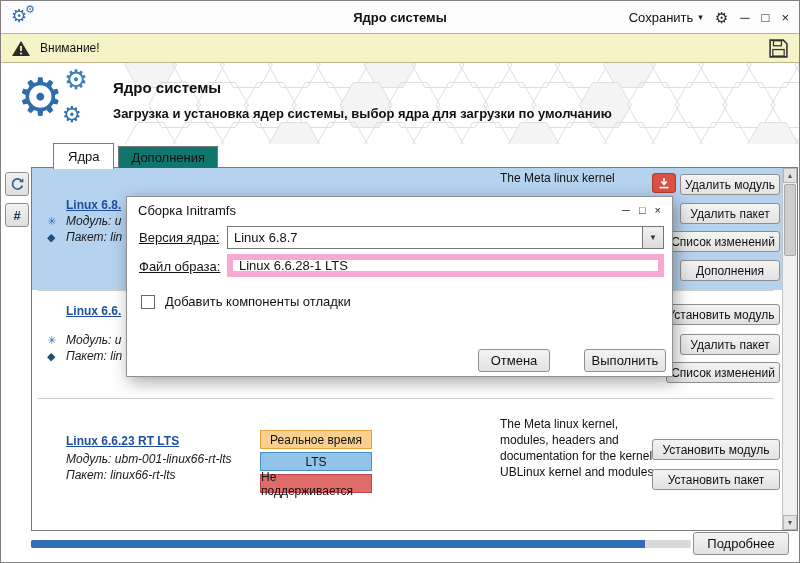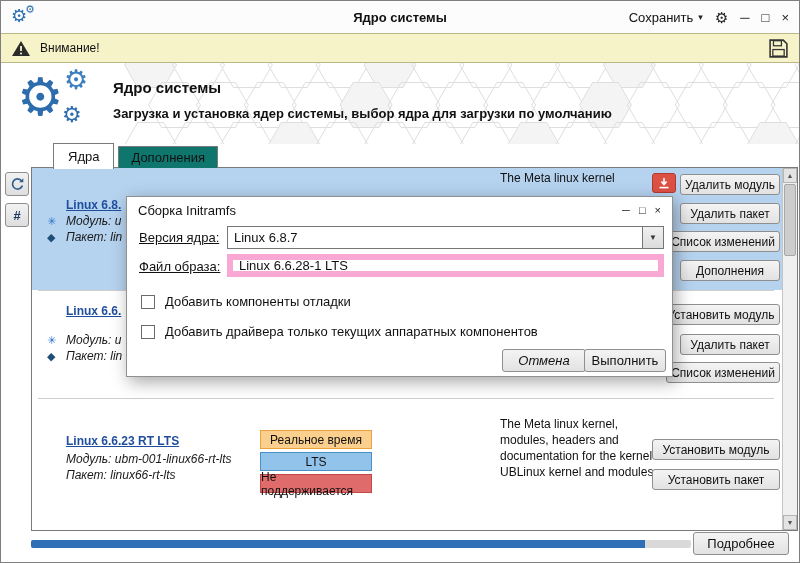--- a/index.html
+++ b/index.html
@@ -73,21 +73,21 @@
   .dlg-controls { margin-left:auto; display:flex; gap:9px; }
   .dlg-controls .winbtn { font-size:11px; }
   .dlg-label { position:absolute; left:12px; font-size:13px; color:#111;text-decoration:underline; }
   .combo { position:absolute; left:100px; top:29px; width:437px; height:23px; border:1px solid #767676; background:#fff; }
   .combo-text { position:absolute; left:6px; top:3px; font-size:13px; color:#111; }
   .combo-arrow { position:absolute; right:0; top:0; width:21px; height:21px; background:linear-gradient(#f0f0f0,#dcdcdc); border-left:1px solid #767676; display:flex; align-items:center; justify-content:center; font-size:8px; color:#333; }
   .dlg-input { position:absolute; left:100px; top:57px; width:437px; height:23px; border:6px solid #f9a8d4; font-size:13px; padding:0 6px; color:#111; background:#fff; }
   .dlg-check { position:absolute; left:14px; display:flex; align-items:center; gap:10px; font-size:13px; color:#111; }
   .cb { width:14px; height:14px; border:1px solid #6a6a6a; background:#fff; flex:none; }
   .dlg-btn { position:absolute; top:152px; height:23px; background:linear-gradient(#f4f4f4,#e2e2e2); border:1px solid #8f8f8f; border-radius:3px; font-size:13px; color:#111; }
-  .btn-cancel { left:375px; width:84px;font-style:italic; }
+  .btn-cancel { left:351px; width:72px; }
   .btn-run { left:457px; width:82px; }
 
   
   .progress { position:absolute; left:30px; top:539px; width:660px; height:8px; background:#d9d9d9; border-radius:2px; overflow:hidden; }
   .progress-fill { height:100%; width:0; background:var(--progress,#2f6fb5); }
   .details-btn { position:absolute; left:692px; top:531px; width:96px; height:23px; background:linear-gradient(#f4f4f4,#e2e2e2); border:1px solid #8f8f8f; border-radius:3px; font-size:13px; color:#111; }
 </style>
 </head>
 <body>
 
@@ -282,21 +282,17 @@
     <div class="combo">
       <span class="combo-text">Linux 6.8.7</span>
       <span class="combo-arrow">▼</span>
     </div>
     <div class="dlg-label" style="top:62px">Файл образа:</div>
     <input class="dlg-input" value="Linux 6.6.28-1 LTS" style="">
     <div class="dlg-check" style="top:97px">
       <span class="cb"></span>
       <span>Добавить компоненты отладки</span>
     </div>
-    <div class="dlg-check" style="top:127px">
-      <span class="cb"></span>
-      <span>Добавить драйвера только текущих аппаратных компонентов</span>
-    </div>
     <button class="dlg-btn btn-cancel">Отмена</button>
     <button class="dlg-btn btn-run">Выполнить</button>
   </div>
 
 </div>
 
 </body></html>

